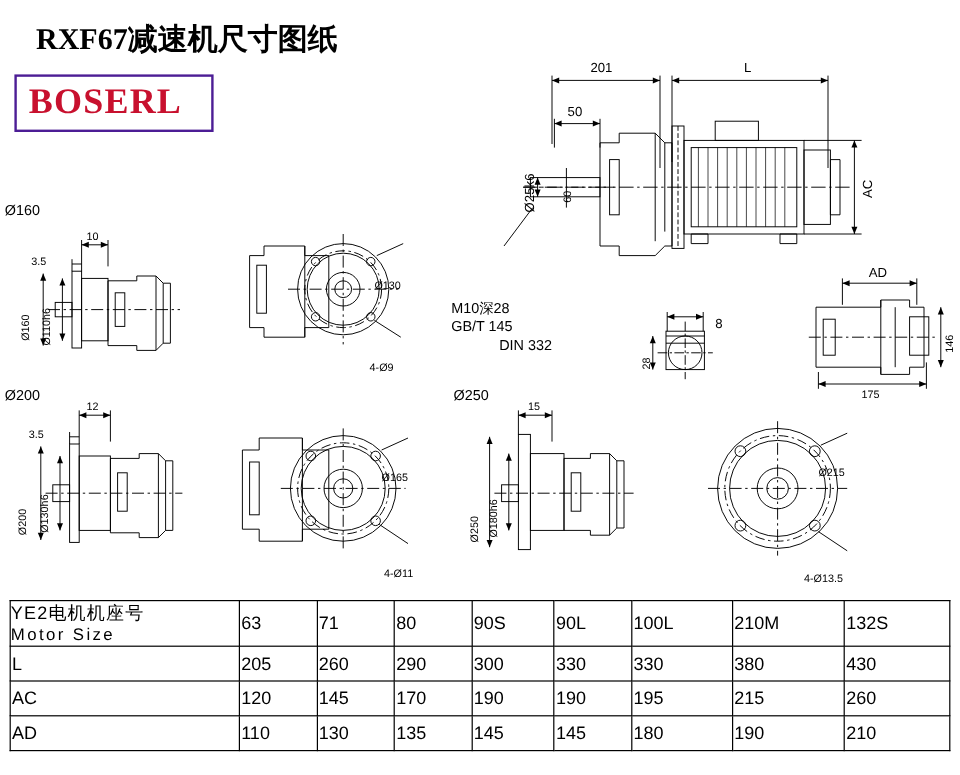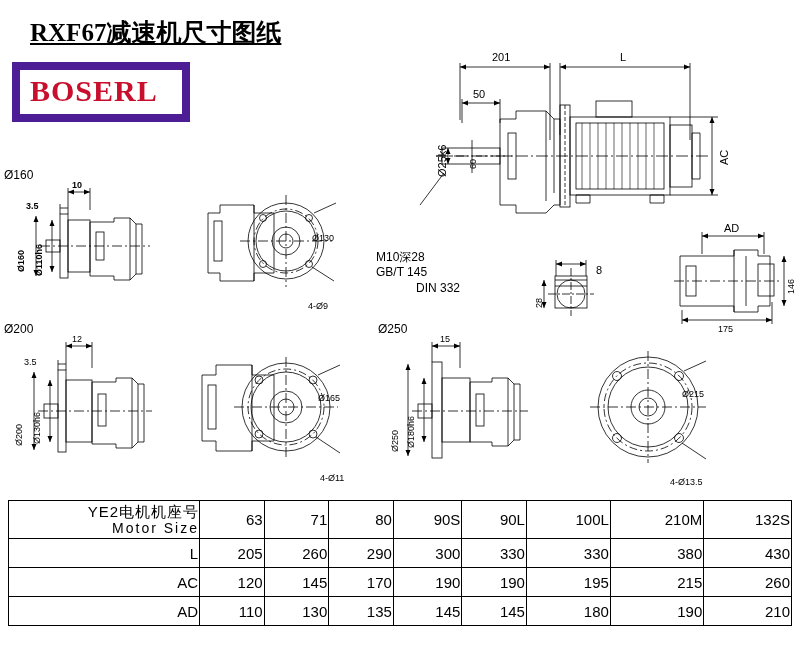--- a/index.html
+++ b/index.html
@@ -13,27 +13,26 @@
   }
   .page{position:relative;width:800px;height:646px;}
 
   
   .title{
     position:absolute;left:30px;top:16px;
     font-size:25px;font-weight:bold;
     font-family:"Liberation Serif", serif;
     letter-spacing:0px;
     white-space:nowrap;
-    text-decoration:underline;
   }
 
   
   .logo-box{
     position:absolute;left:12px;top:62px;width:162px;height:44px;
-    border:8px solid #4c1d95;
+    border:2px solid #4c1d95;
     background:#fff;
   }
   .logo-text{
     position:absolute;left:10px;top:4px;
     font-family:"Liberation Serif", serif;
     font-weight:bold;font-size:30px;
     color:#c8102e;
     letter-spacing:1px;
   }
 
@@ -45,21 +44,21 @@
   .dw{position:absolute;}
 
   
   .tbl{
     position:absolute;left:8px;top:500px;
     border-collapse:collapse;
     width:784px;
   }
   .tbl td{
     border:1px solid #000;
-    text-align:right;
+    text-align:left;
     font-size:15px;
     height:26px;
     font-family:"Liberation Sans", sans-serif;
   }
   .tbl td.head{
     width:190px;
     font-size:15px;
     line-height:1.15;
     padding:2px 0;
   }
@@ -216,21 +215,21 @@
         <line x1="112" y1="80" x2="112" y2="102"></line>
       </g>
     </svg>
     <div class="lbl" style="left:64px;top:0px;">AD</div>
     <div class="lbl vert sm" style="left:126px;top:72px;">146</div>
     <div class="lbl sm" style="left:58px;top:102px;">175</div>
   </div>
 
   <div class="lbl" style="left:4px;top:168px;font-size:12px;">Ø160</div>
 
-  <div class="dw" style="left:10px;top:180px;width:180px;height:110px;font-weight:bold;">
+  <div class="dw" style="left:10px;top:192px;width:180px;height:110px;">
     <svg width="180" height="110" viewBox="0 0 180 110">
       <g stroke="#000" fill="none" stroke-width="0.8">
 
         <line x1="58" y1="12" x2="80" y2="12"></line>
         <path d="M58 12 l6 -2.5 v5 z" fill="#000" stroke="none"></path>
         <path d="M80 12 l-6 -2.5 v5 z" fill="#000" stroke="none"></path>
         <line x1="58" y1="8" x2="58" y2="34"></line>
         <line x1="80" y1="8" x2="80" y2="30"></line>
 
         <line x1="50" y1="28" x2="58" y2="28"></line>

